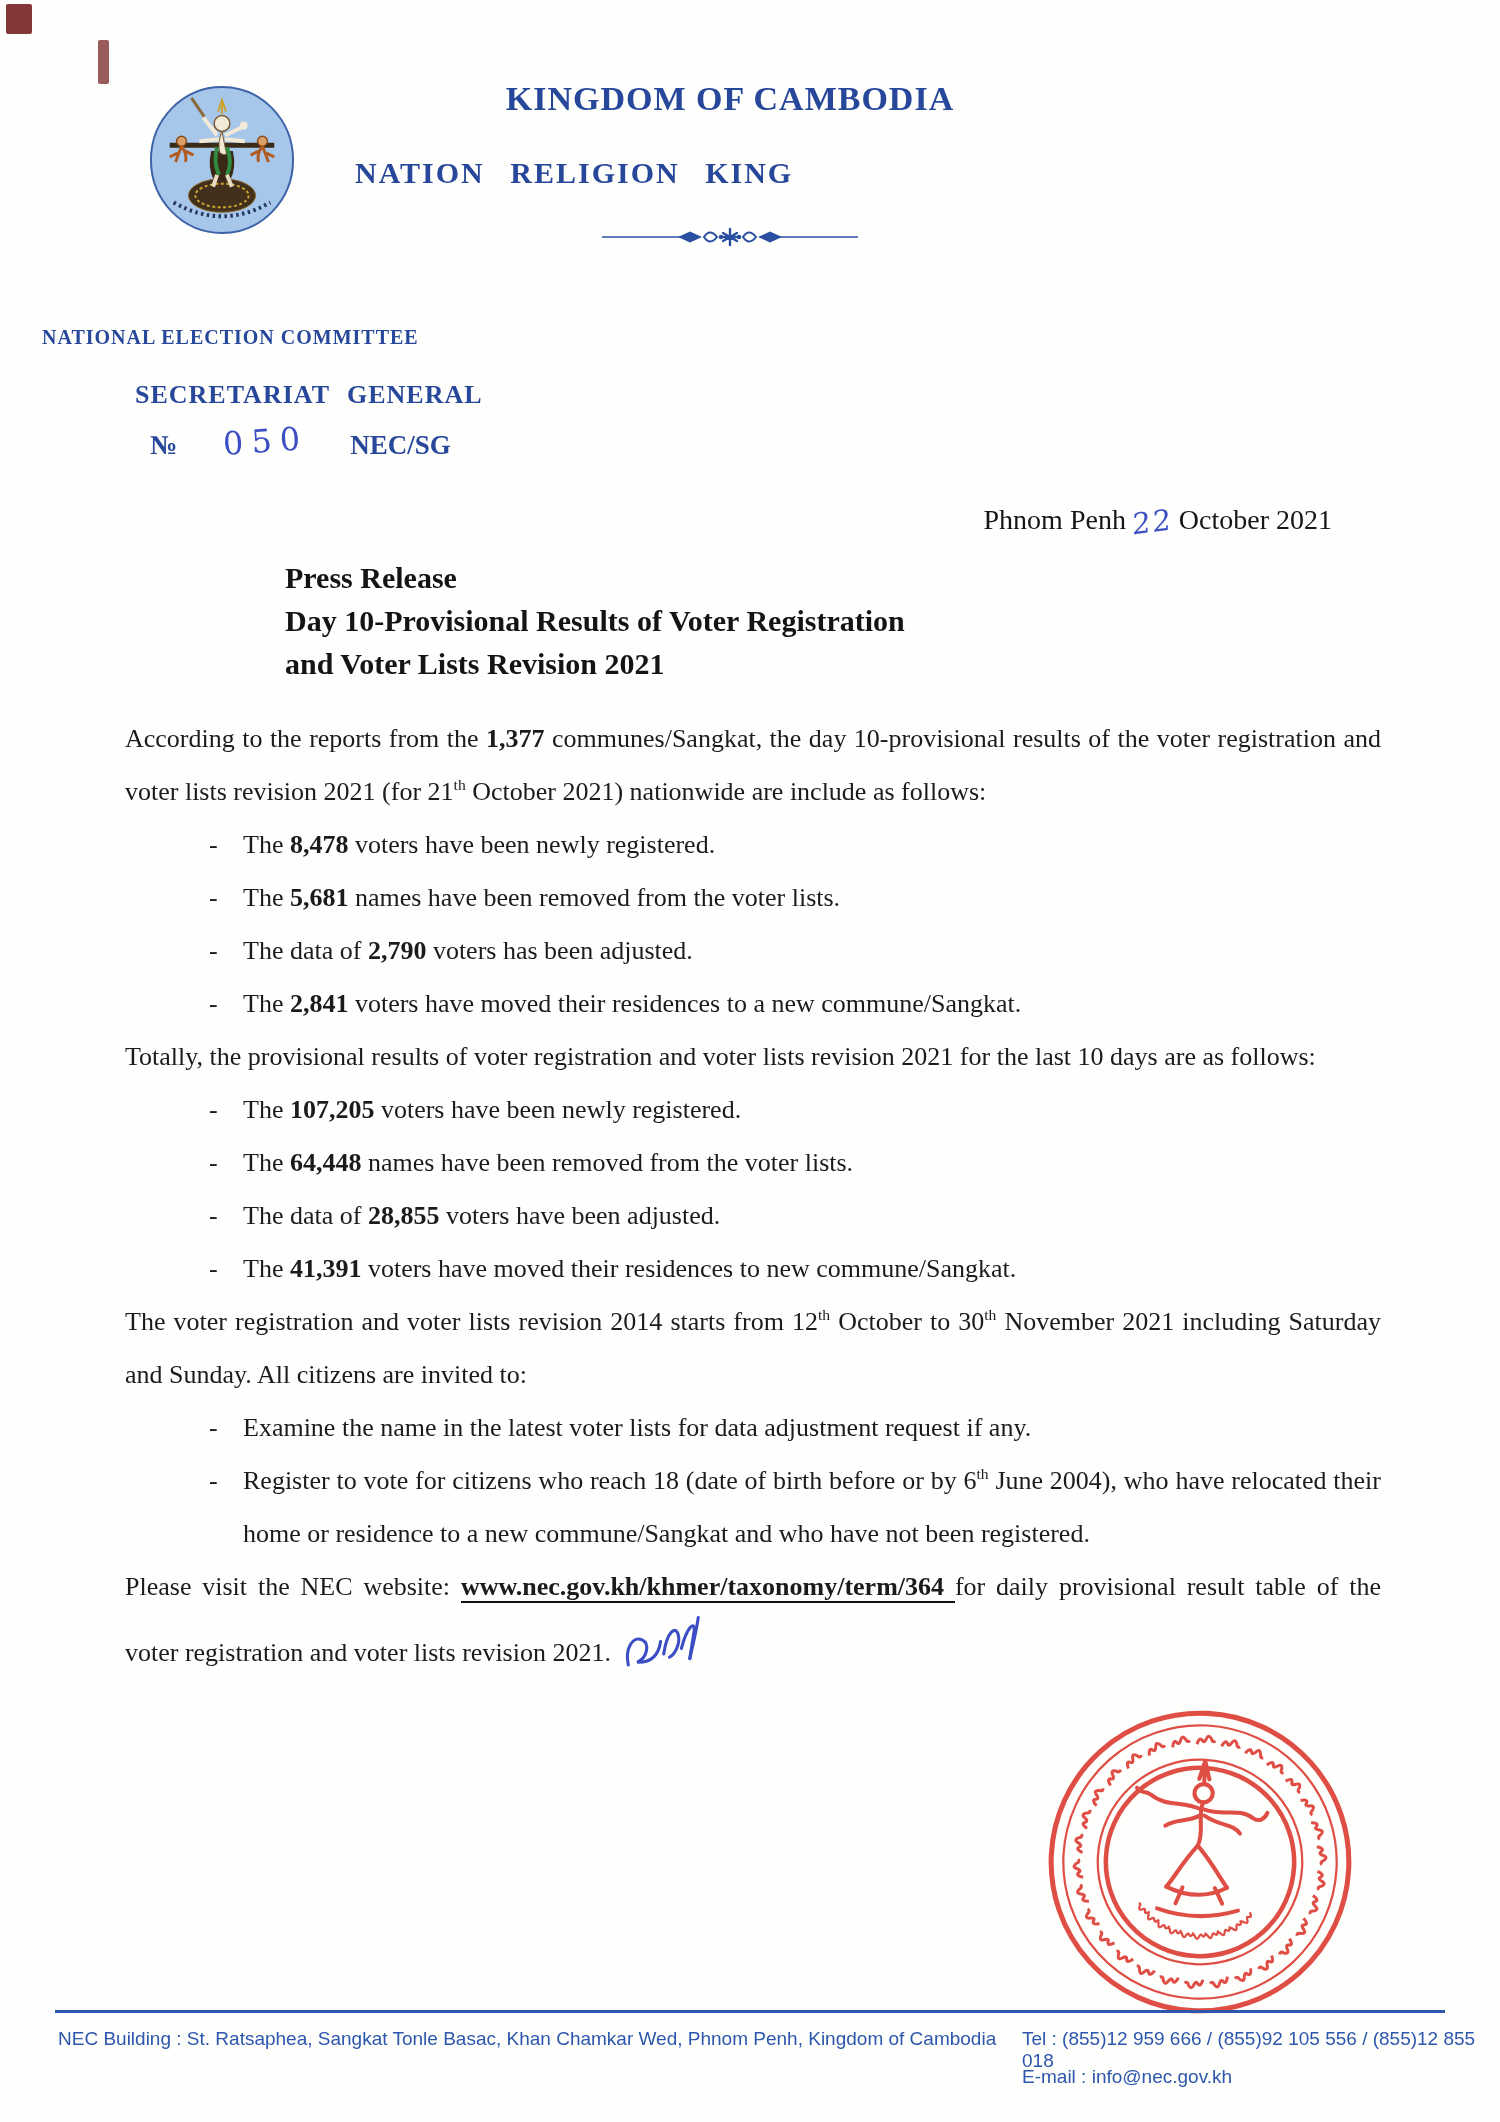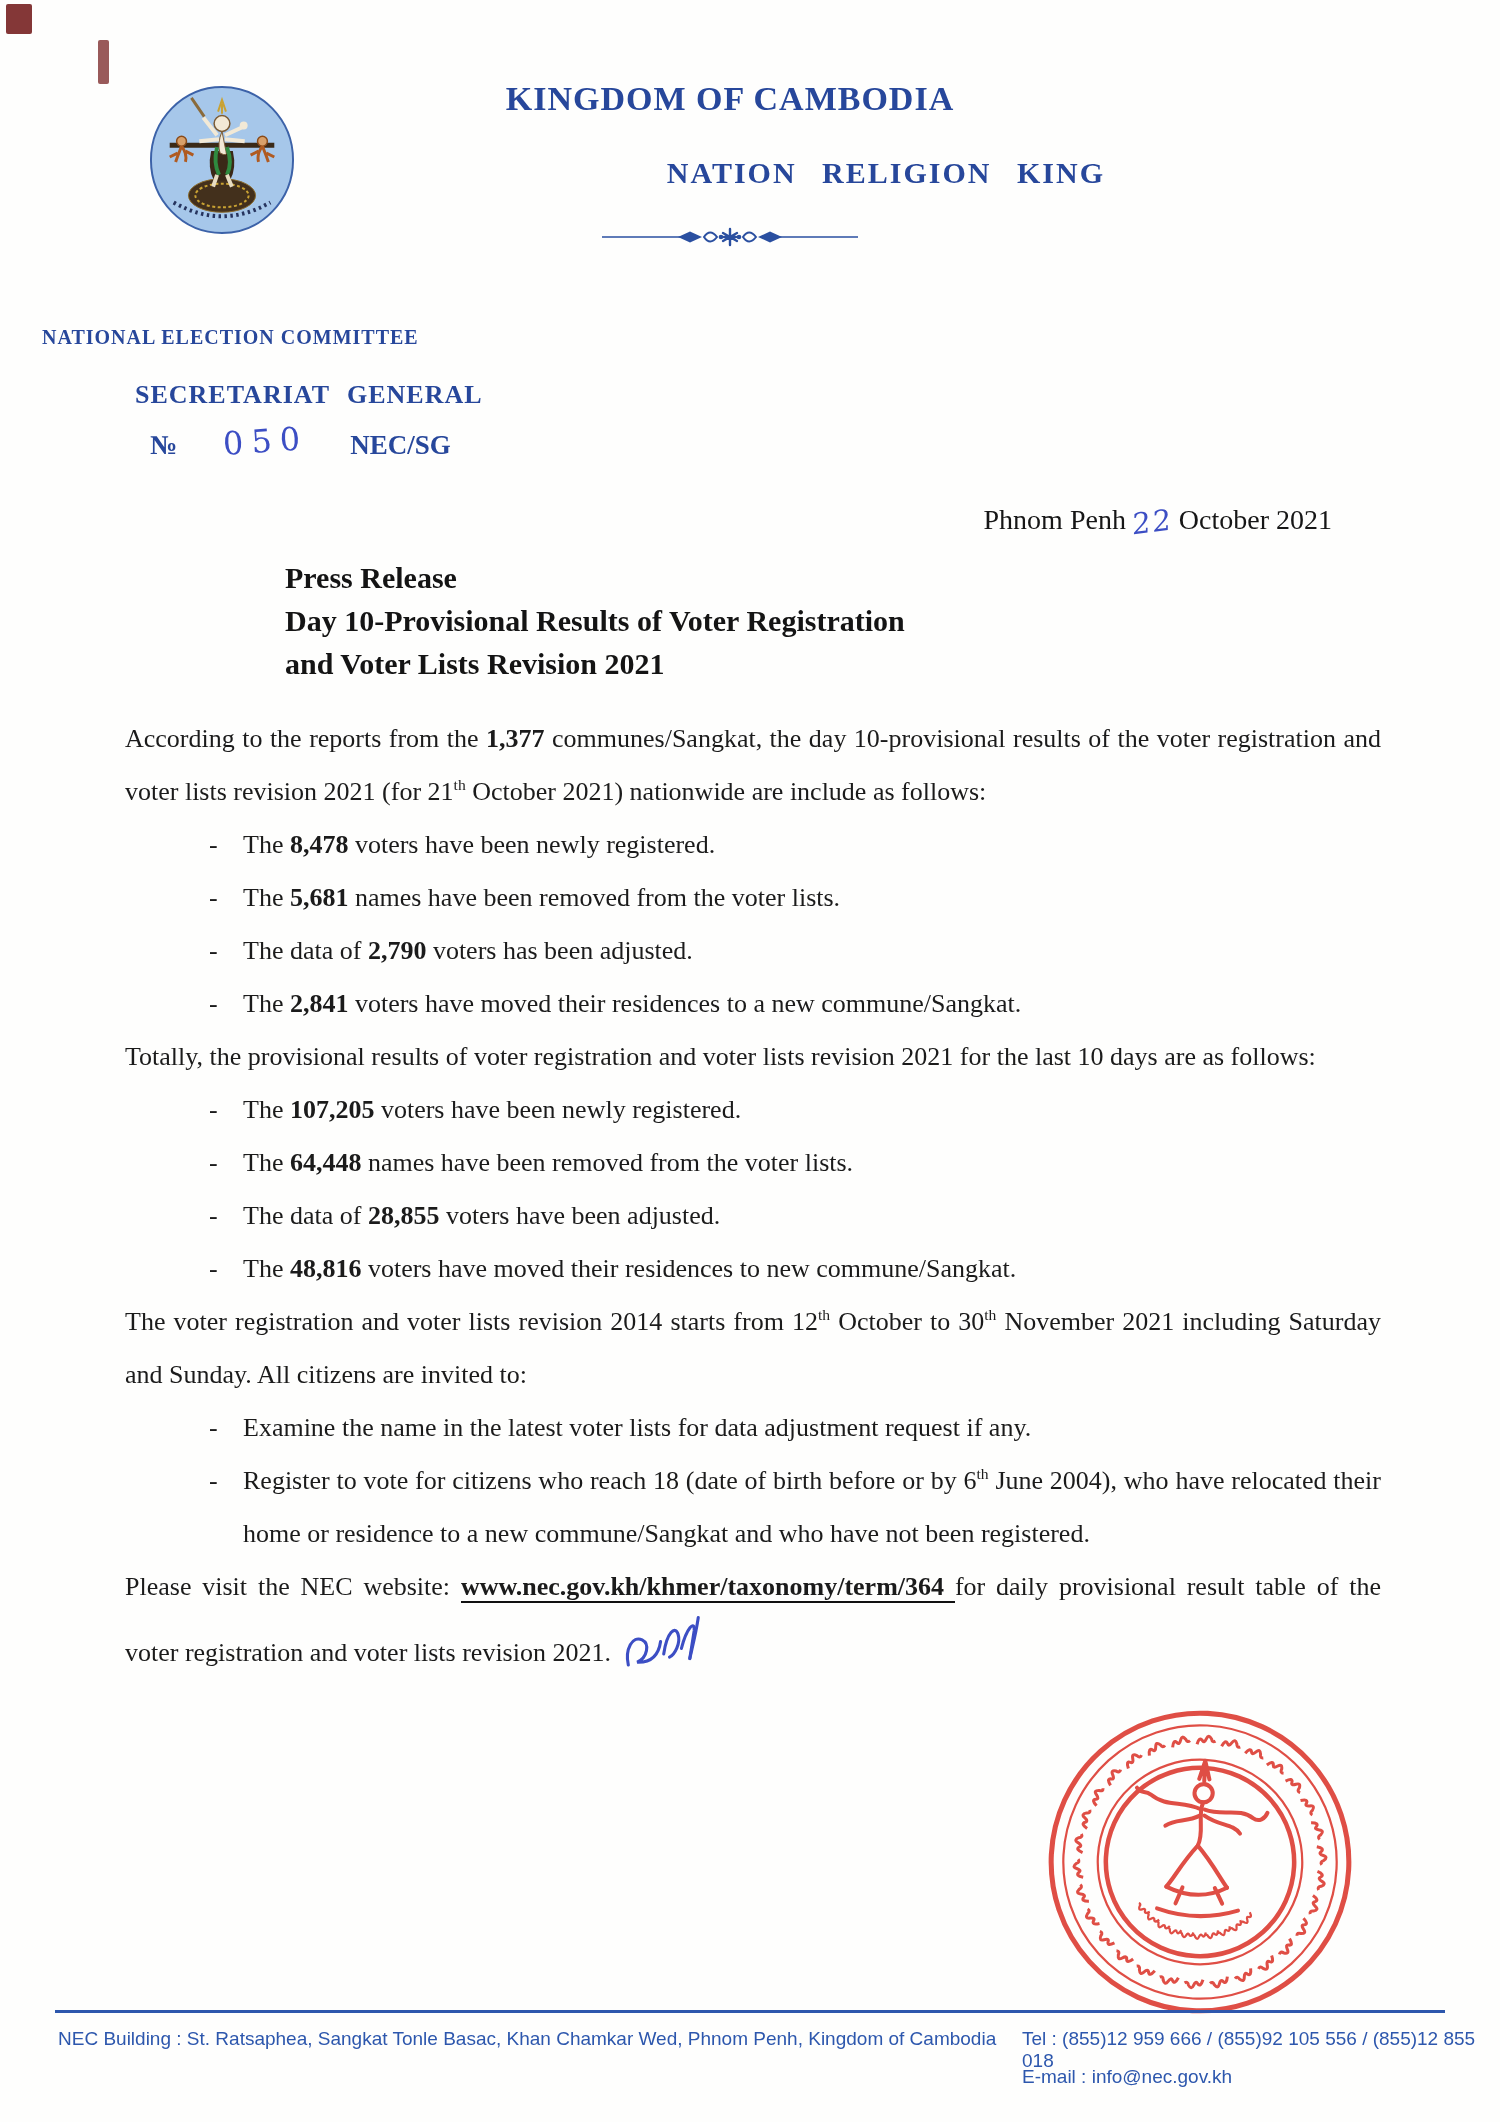--- a/index.html
+++ b/index.html
@@ -9,21 +9,21 @@
 
   
   .artifact{position:absolute;background:#6e1414;opacity:.85;border-radius:2px}
   .a1{left:6px;top:4px;width:26px;height:30px}
   .a2{left:98px;top:40px;width:11px;height:44px;opacity:.7}
 
   
   .emblem{position:absolute;left:148px;top:84px;width:148px;height:152px}
   .kingdom{position:absolute;left:355px;top:80px;width:750px;text-align:center;
            font-size:34px;font-weight:bold;color:var(--header-blue);letter-spacing:1px}
-  .motto{position:absolute;left:355px;top:156px;width:750px;text-align:right;
+  .motto{position:absolute;left:355px;top:156px;width:750px;text-align:left;
          font-size:30px;font-weight:bold;color:var(--header-blue);letter-spacing:2px;word-spacing:16px}
   .ornament{position:absolute;left:600px;top:226px;width:260px;height:22px}
   .committee{position:absolute;left:42px;top:326px;font-size:20px;font-weight:bold;
              color:var(--header-blue);letter-spacing:1px}
   .secretariat{position:absolute;left:135px;top:380px;font-size:26px;font-weight:bold;
                color:var(--header-blue);letter-spacing:1px;word-spacing:10px}
   .docno{position:absolute;left:150px;top:424px;font-size:27px;font-weight:bold;color:var(--header-blue)}
   .docno .hand{margin:0 42px 0 46px;font-size:32px;letter-spacing:8px;display:inline-block;
                transform:rotate(-4deg);position:relative;top:-2px;font-weight:normal}
 
@@ -153,21 +153,21 @@
       <div class="bullet">
         <span class="dash">-</span>
         <span class="btxt"><span>The </span><span class="b">64,448</span><span> names have been removed from the voter lists.</span></span>
       </div>
       <div class="bullet">
         <span class="dash">-</span>
         <span class="btxt"><span>The data of </span><span class="b">28,855</span><span> voters have been adjusted.</span></span>
       </div>
       <div class="bullet">
         <span class="dash">-</span>
-        <span class="btxt"><span>The </span><span class="b">48,816</span><span> voters have moved their residences to new commune/Sangkat.</span></span>
+        <span class="btxt"><span>The </span><span class="b">41,391</span><span> voters have moved their residences to new commune/Sangkat.</span></span>
       </div>
       <p class="para"><span>The voter registration and voter lists revision 2014 starts from 12</span><sup>th</sup><span> October to 30</span><sup>th</sup><span> November 2021 including Saturday and Sunday. All citizens are invited to:</span></p>
       <div class="bullet">
         <span class="dash">-</span>
         <span class="btxt"><span>Examine the name in the latest voter lists for data adjustment request if any.</span></span>
       </div>
       <div class="bullet">
         <span class="dash">-</span>
         <span class="btxt"><span>Register to vote for citizens who reach 18 (date of birth before or by 6</span><sup>th</sup><span> June 2004), who have relocated their home or residence to a new commune/Sangkat and who have not been registered.</span></span>
       </div>

